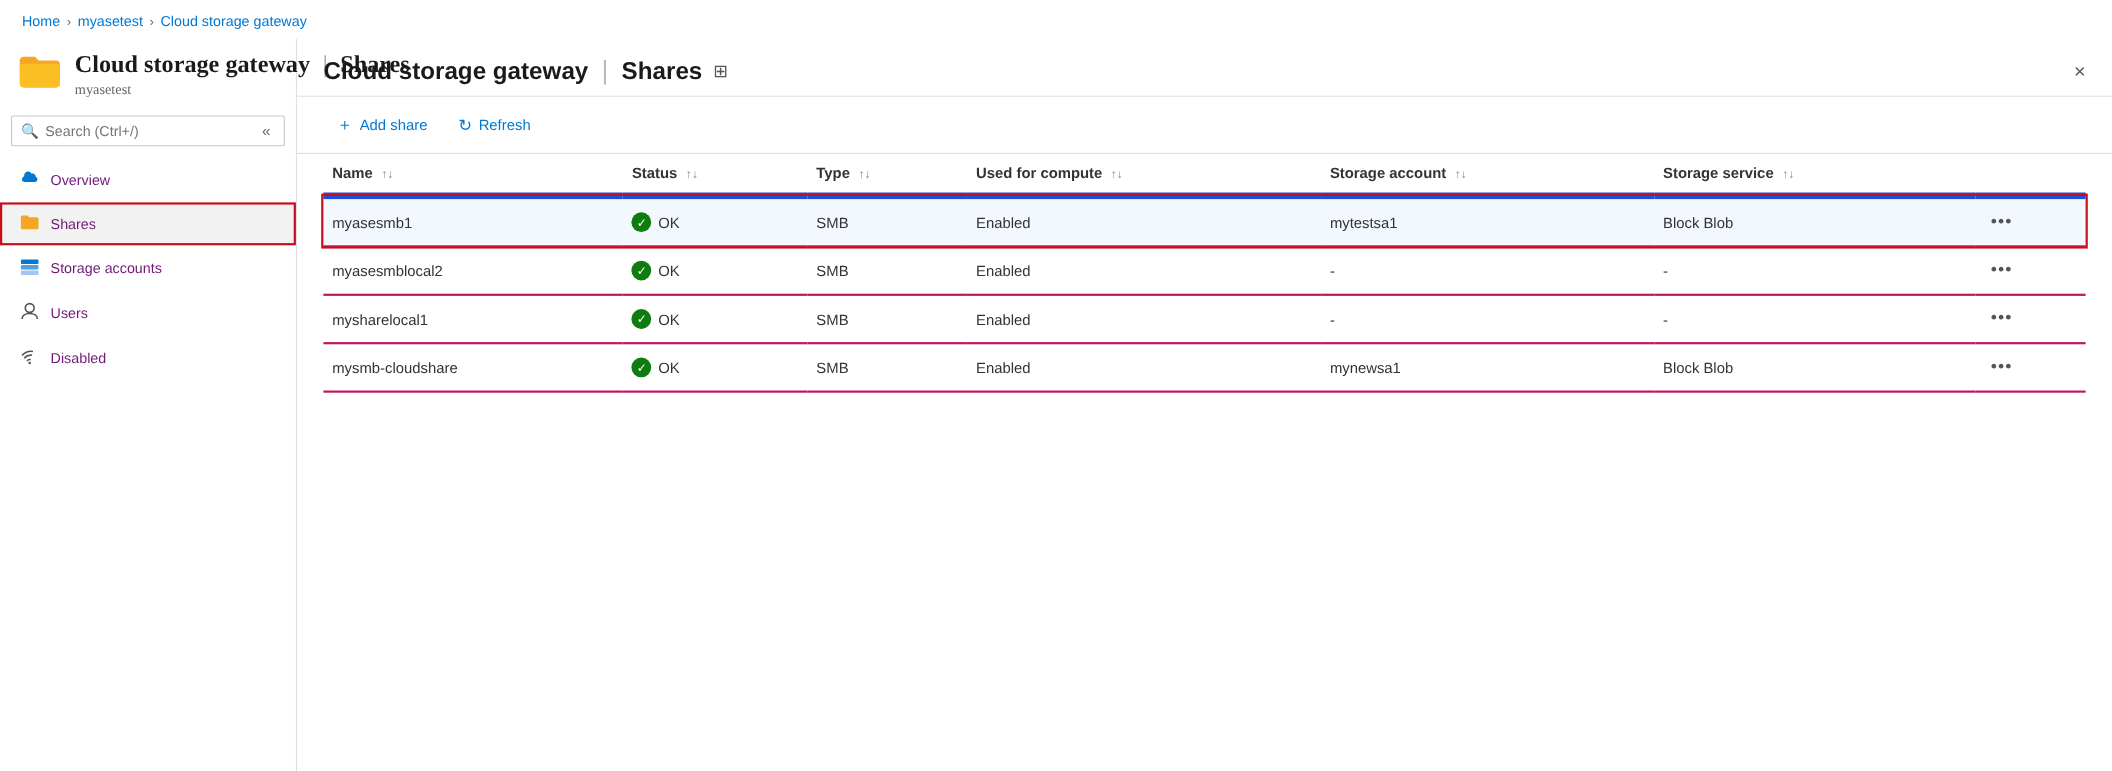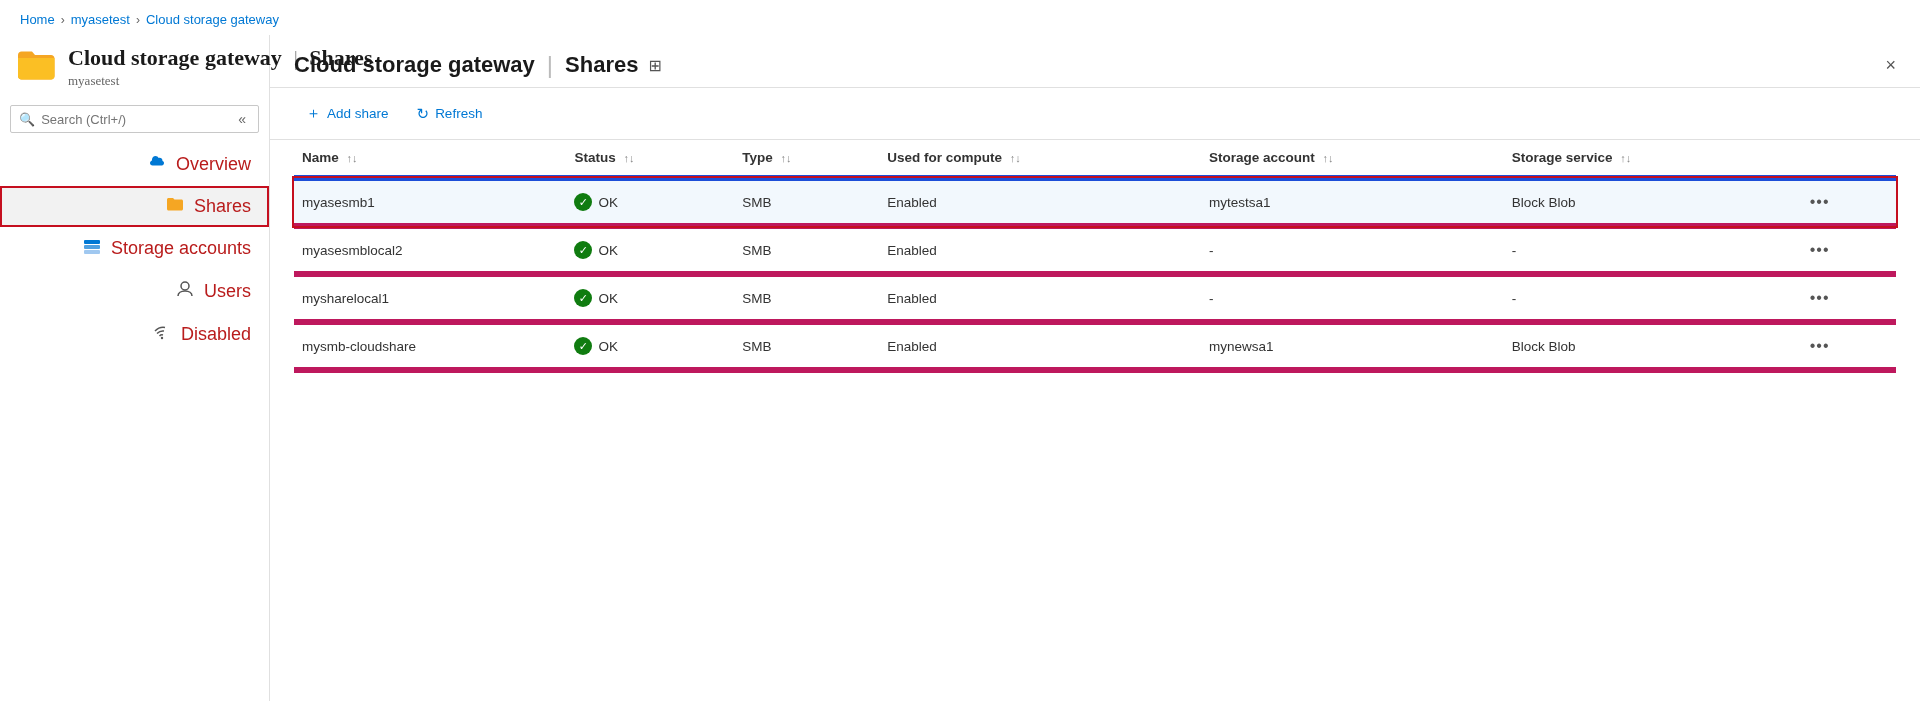--- a/index.html
+++ b/index.html
@@ -102,24 +102,23 @@
       padding: 0 4px;
     }
 
     
     .nav-item {
       display: flex;
       align-items: center;
       padding: 8px 16px;
       gap: 10px;
       cursor: pointer;
-      font-size: 18px;
-      color: #b91c1c;
+      font-size: 13px;
+      color: #701a75;
       border: 2px solid transparent;
-      justify-content: flex-end;
     }
     .nav-item.active {
       background: #f2f2f2;
       border: 2px solid #c50f1f;
     }
     .nav-icon { width: 18px; text-align: center; flex-shrink: 0; }
 
     
     .content {
       flex: 1;
@@ -198,21 +197,21 @@
     thead th {
       text-align: left;
       padding: 10px 12px 10px 8px;
       font-weight: 600;
       color: #333;
       white-space: nowrap;
       cursor: pointer;
     }
     thead th .sort-icons { color: #888; font-size: 11px; margin-left: 4px; }
     tbody tr {
-      border-bottom: 6px solid #be185d;
+      border-bottom: 2px solid #be185d;
     }
     tbody tr.selected-row {
       background: #f2f8fd;
       outline: 2px solid #c50f1f;
     }
     tbody td {
       padding: 10px 8px;
       color: #333;
     }
     .status-ok {

